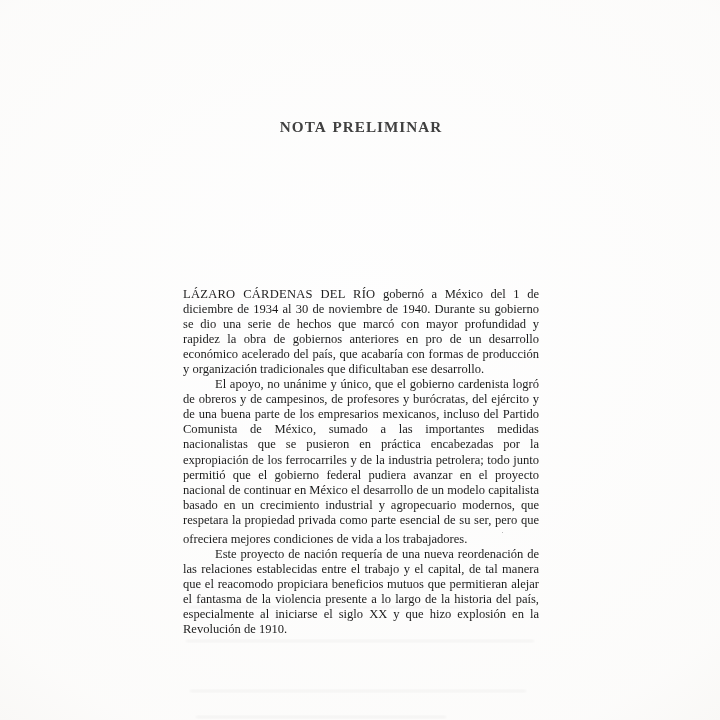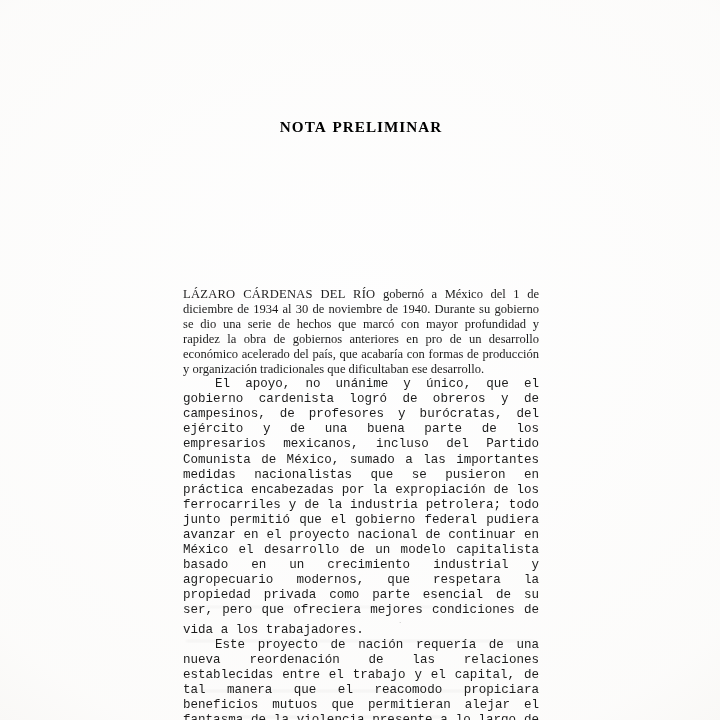--- a/index.html
+++ b/index.html
@@ -37,21 +37,21 @@
   .chapter-title {
     position: absolute;
     left: 183px;
     top: 108px;
     width: 356px;
     text-align: center;
     font-size: 15.2px;
     font-variant: small-caps;
     letter-spacing: 1.0px;
     word-spacing: 2px;
-    color: #000000;
+    color: #404040;
     white-space: nowrap;
   }
 
   .body-block {
     position: absolute;
     left: 183px;
     top: 255px;
     width: 356px;
     margin-top: 32px;
   }
@@ -61,21 +61,20 @@
     font-size: 12.55px;
     line-height: 15.05px;
     text-align: justify;
     text-justify: inter-word;
     color: #1c1c1c;
     hyphens: none;
   }
 
   p.para.indented {
     text-indent: 32px;
-    font-family: Liberation Mono, monospace;
   }
 
   .smallcaps-lead {
     font-variant: small-caps;
     letter-spacing: 0.25px;
   }
 
   .stray-mark {
     display: inline-block;
     vertical-align: super;

